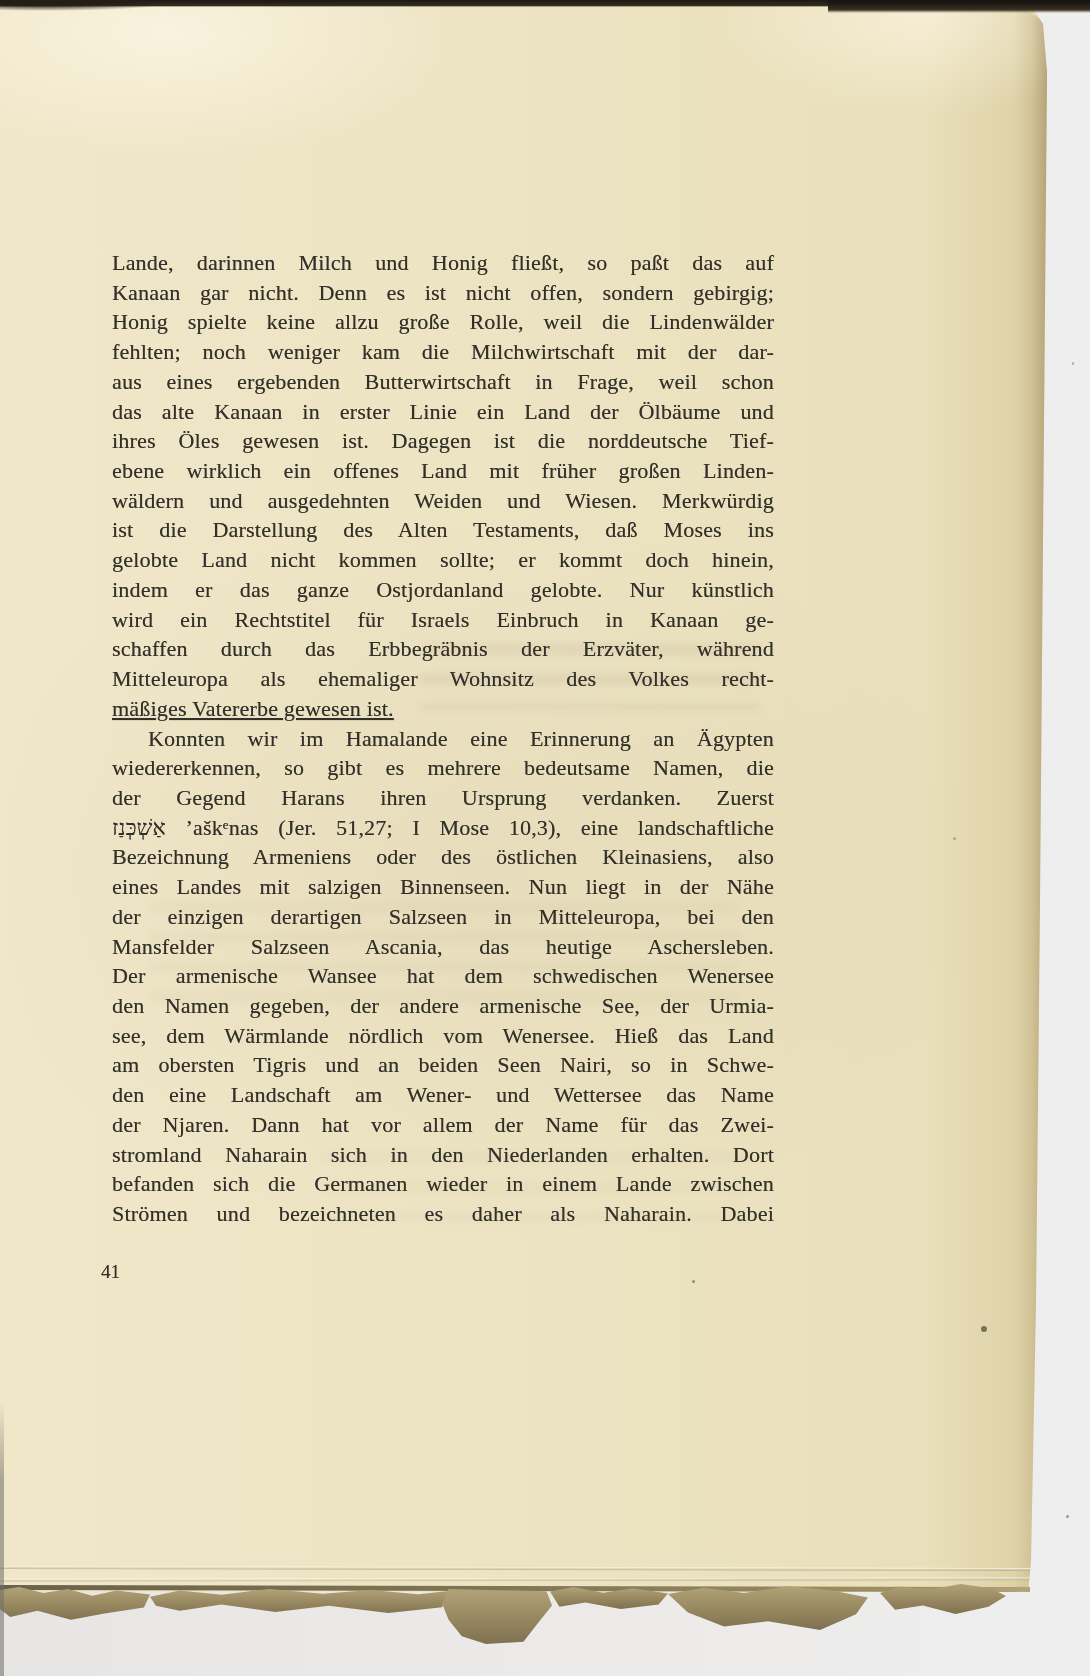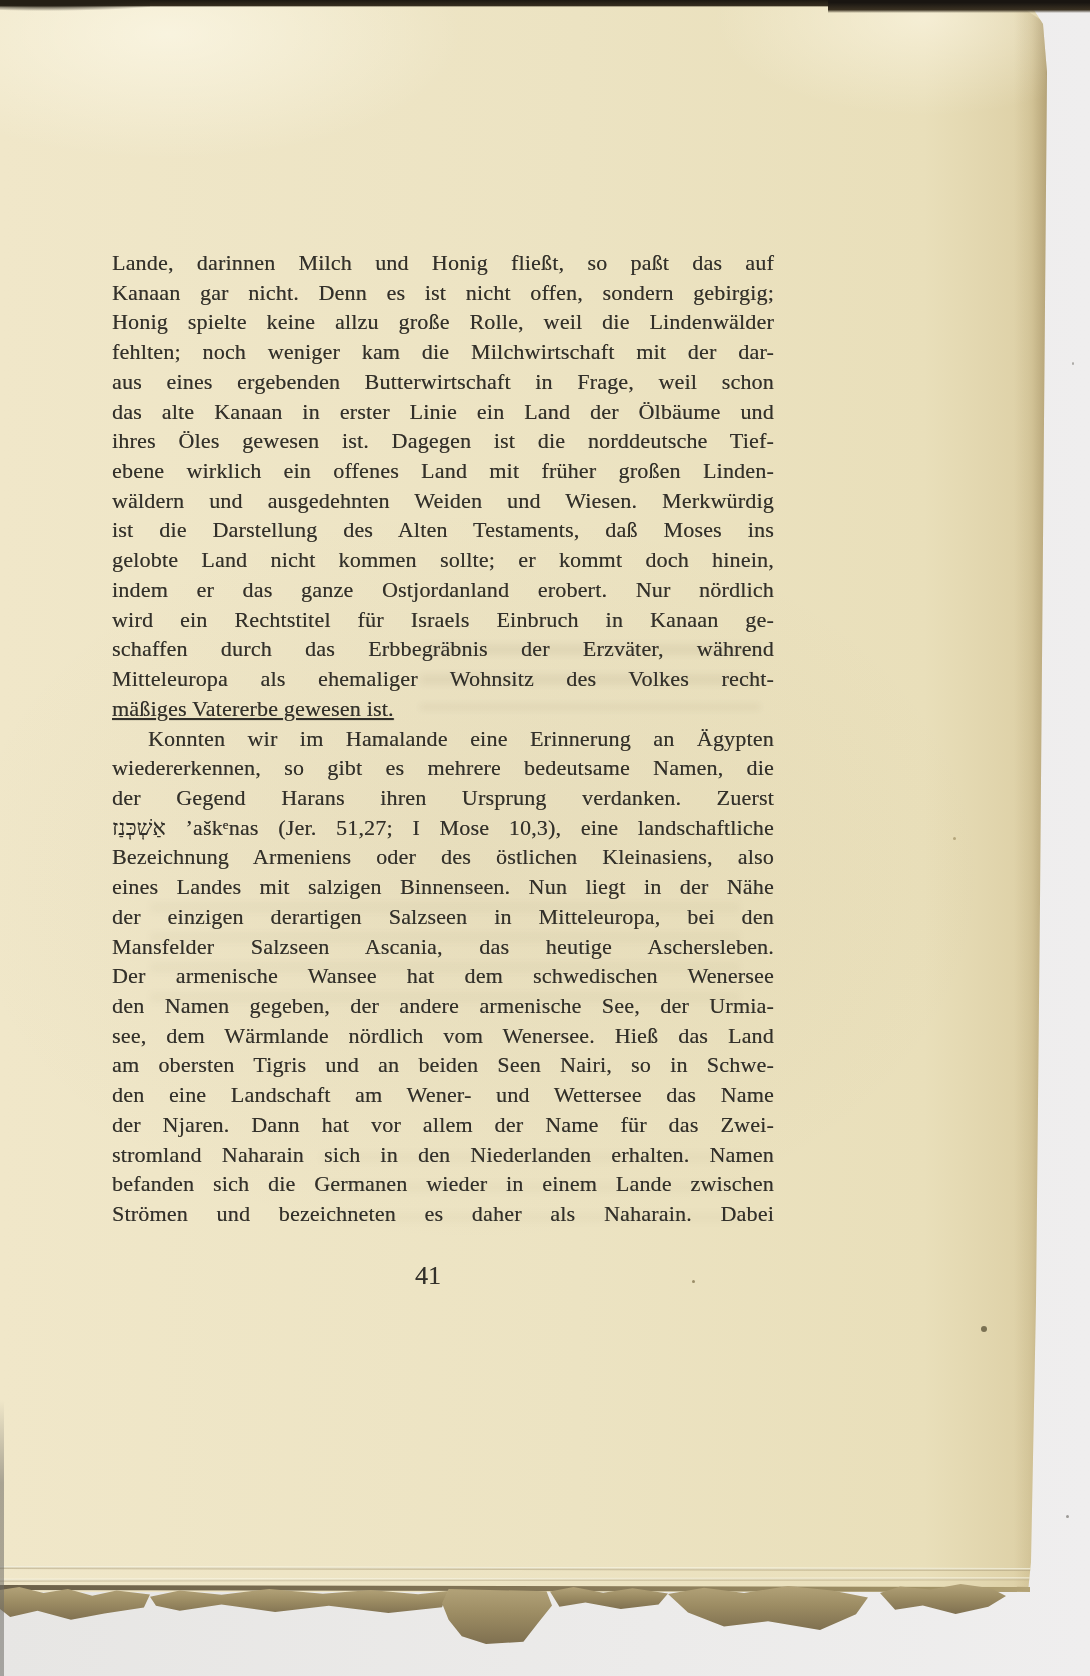--- a/index.html
+++ b/index.html
@@ -59,22 +59,22 @@
     letter-spacing: 0.2px;
     text-shadow: 0.2px 0.2px 0.6px rgba(48,42,32,0.55);
     margin-left: 24px;
   }
   .line { text-align: justify; text-align-last: justify; height: 29.72px; overflow: visible; }
   .line--indent { text-indent: 36px; }
   .line--end { text-align-last: left; text-decoration: underline; }
 
   .page-number {
     position: absolute; left: 101px; top: 1259px; width: 654px;
-    text-align: center;
-    font-size: 26px; color: #32302a;
+    text-align: left;
+    font-size: 19px; color: #32302a;
     text-shadow: 0.2px 0.2px 0.6px rgba(48,42,32,0.5);
   }
 
   
   .crease { position: absolute; left: 0; height: 3px; }
   .crease-1 { top: 1565px; width: 1036px; transform: rotate(0.12deg);
     background: linear-gradient(180deg, rgba(255,255,242,0.75) 0%, rgba(125,105,62,0.38) 100%); }
   .crease-2 { top: 1576px; width: 1038px; transform: rotate(-0.08deg);
     background: linear-gradient(180deg, rgba(255,255,242,0.65) 0%, rgba(125,105,62,0.30) 100%); }
 
@@ -135,42 +135,42 @@
         <div class="line">Kanaan gar nicht. Denn es ist nicht offen, sondern gebirgig;</div>
         <div class="line">Honig spielte keine allzu große Rolle, weil die Lindenwälder</div>
         <div class="line">fehlten; noch weniger kam die Milchwirtschaft mit der dar-</div>
         <div class="line">aus eines ergebenden Butterwirtschaft in Frage, weil schon</div>
         <div class="line">das alte Kanaan in erster Linie ein Land der Ölbäume und</div>
         <div class="line">ihres Öles gewesen ist. Dagegen ist die norddeutsche Tief-</div>
         <div class="line">ebene wirklich ein offenes Land mit früher großen Linden-</div>
         <div class="line">wäldern und ausgedehnten Weiden und Wiesen. Merkwürdig</div>
         <div class="line">ist die Darstellung des Alten Testaments, daß Moses ins</div>
         <div class="line">gelobte Land nicht kommen sollte; er kommt doch hinein,</div>
-        <div class="line">indem er das ganze Ostjordanland erobert. Nur nördlich</div>
+        <div class="line">indem er das ganze Ostjordanland gelobte. Nur künstlich</div>
         <div class="line">wird ein Rechtstitel für Israels Einbruch in Kanaan ge-</div>
         <div class="line">schaffen durch das Erbbegräbnis der Erzväter, während</div>
         <div class="line">Mitteleuropa als ehemaliger Wohnsitz des Volkes recht-</div>
         <div class="line line--end">mäßiges Vatererbe gewesen ist.</div>
       </div>
       <div>
         <div class="line line--indent">Konnten wir im Hamalande eine Erinnerung an Ägypten</div>
         <div class="line">wiedererkennen, so gibt es mehrere bedeutsame Namen, die</div>
         <div class="line">der Gegend Harans ihren Ursprung verdanken. Zuerst</div>
         <div class="line">אַשְׁכְּנַז ’aškᵉnas (Jer. 51,27; I Mose 10,3), eine landschaftliche</div>
         <div class="line">Bezeichnung Armeniens oder des östlichen Kleinasiens, also</div>
         <div class="line">eines Landes mit salzigen Binnenseen. Nun liegt in der Nähe</div>
         <div class="line">der einzigen derartigen Salzseen in Mitteleuropa, bei den</div>
         <div class="line">Mansfelder Salzseen Ascania, das heutige Aschersleben.</div>
         <div class="line">Der armenische Wansee hat dem schwedischen Wenersee</div>
         <div class="line">den Namen gegeben, der andere armenische See, der Urmia-</div>
         <div class="line">see, dem Wärmlande nördlich vom Wenersee. Hieß das Land</div>
         <div class="line">am obersten Tigris und an beiden Seen Nairi, so in Schwe-</div>
         <div class="line">den eine Landschaft am Wener- und Wettersee das Name</div>
         <div class="line">der Njaren. Dann hat vor allem der Name für das Zwei-</div>
-        <div class="line">stromland Naharain sich in den Niederlanden erhalten. Namen</div>
+        <div class="line">stromland Naharain sich in den Niederlanden erhalten. Dort</div>
         <div class="line">befanden sich die Germanen wieder in einem Lande zwischen</div>
         <div class="line">Strömen und bezeichneten es daher als Naharain. Dabei</div>
       </div>
     </div>
 
   <div class="page-number">41</div>
 
   <div class="crease crease-1"></div>
   <div class="crease crease-2"></div>
   <div class="speck speck-1"></div>

